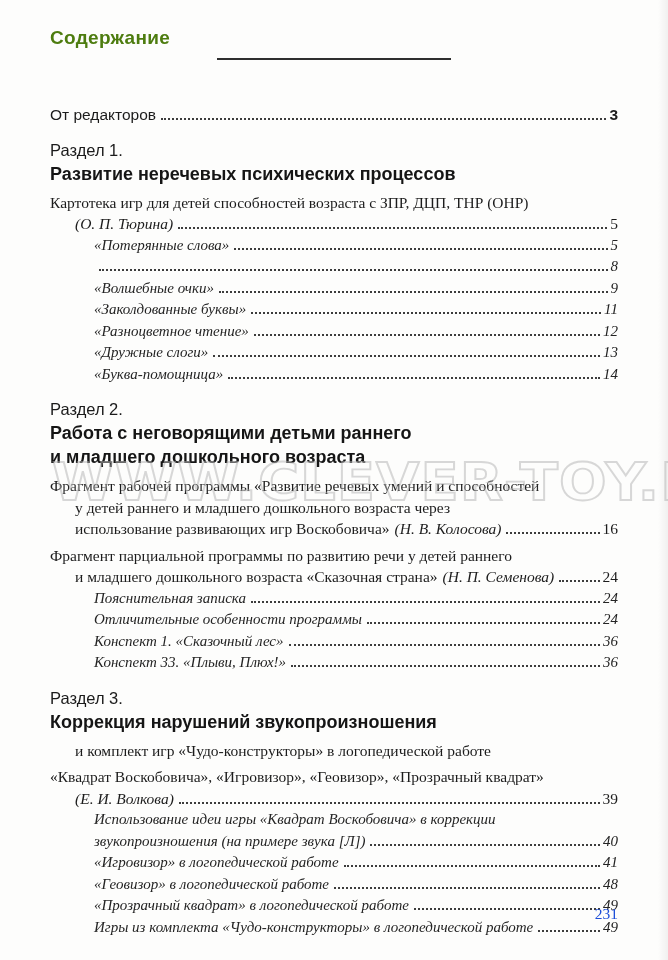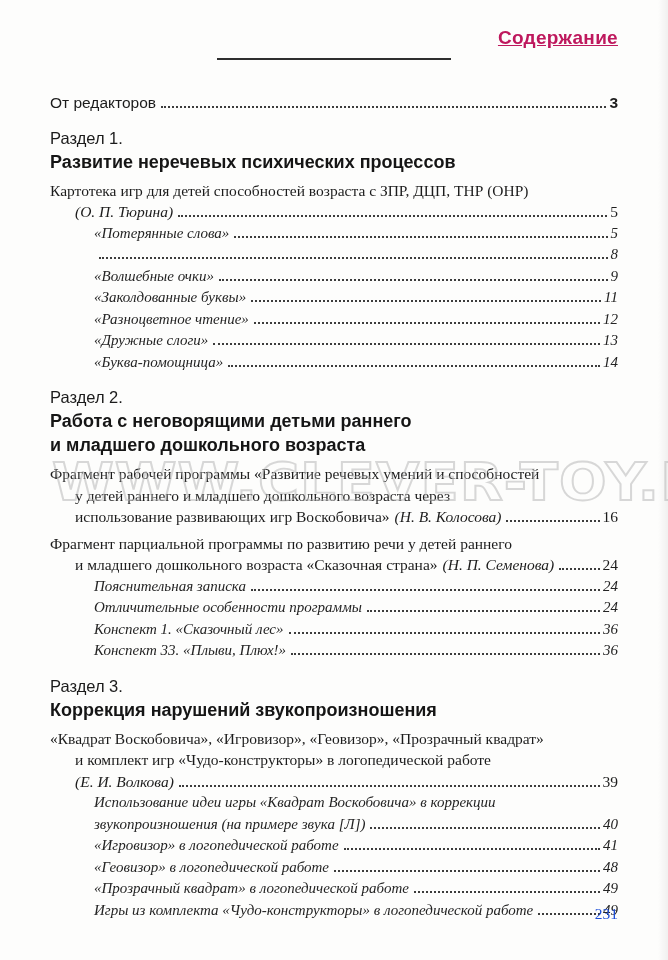--- a/index.html
+++ b/index.html
@@ -15,32 +15,32 @@
   }
   .sheet::after {
     content: "";
     position: absolute; right: 0; top: 0; width: 10px; height: 100%;
     background: linear-gradient(to right, rgba(0,0,0,0), rgba(0,0,0,0.05));
     pointer-events: none;
   }
 
   
   h1.doc-title {
-    margin: 0; text-align: right;
+    margin: 0; text-align: left;
     font-family: "Liberation Sans", "DejaVu Sans", sans-serif;
     font-weight: 700; font-size: 19px; line-height: 24px;
-    color: #be185d; letter-spacing: 0.3px; text-decoration: underline;
+    color: #4d7c0f; letter-spacing: 0.3px;
   }
   .title-rule {
     width: 234px; height: 2px; background: #2e2e2e;
     margin: 8px auto 0 auto;
   }
 
   
-  #toc { margin-top: 32px; }
+  #toc { margin-top: 44px; }
   .row {
     display: flex; align-items: baseline;
     white-space: nowrap;
     line-height: 21.5px;
   }
   .serif { font-family: "Liberation Serif", "DejaVu Serif", serif; font-size: 15.5px; }
   .sans  { font-family: "Liberation Sans", "DejaVu Sans", sans-serif; font-size: 15.5px; }
   .row.italic { font-style: italic; font-size: 15px; color: #242424; }
   .indent-0 { padding-left: 0; margin-top: 5px; }
   .indent-1 { padding-left: 25px; }
@@ -193,27 +193,27 @@
       </div>
       <div class="row indent-2 italic serif">
         <span class="t">Конспект 33. «Плыви, Плюх!»</span>
         <span class="leader"></span>
         <span class="pg">36</span>
       </div>
       <div class="sec">
         <div class="sec-num">Раздел 3.</div>
         <div class="sec-title">Коррекция нарушений звукопроизношения</div>
       </div>
+      <div class="row indent-1 serif">
+        <span class="t">и комплект игр «Чудо-конструкторы» в логопедической работе</span>
+      </div>
       <div class="row indent-0 serif">
         <span class="t">«Квадрат Воскобовича», «Игровизор», «Геовизор», «Прозрачный квадрат»</span>
       </div>
       <div class="row indent-1 serif">
-        <span class="t">и комплект игр «Чудо-конструкторы» в логопедической работе</span>
-      </div>
-      <div class="row indent-1 serif">
         <span class="em">(Е. И. Волкова)</span>
         <span class="leader"></span>
         <span class="pg">39</span>
       </div>
       <div class="row indent-2 italic serif">
         <span class="t">Использование идеи игры «Квадрат Воскобовича» в коррекции</span>
       </div>
       <div class="row indent-2 italic serif">
         <span class="t">звукопроизношения (на примере звука [Л])</span>
         <span class="leader"></span>

